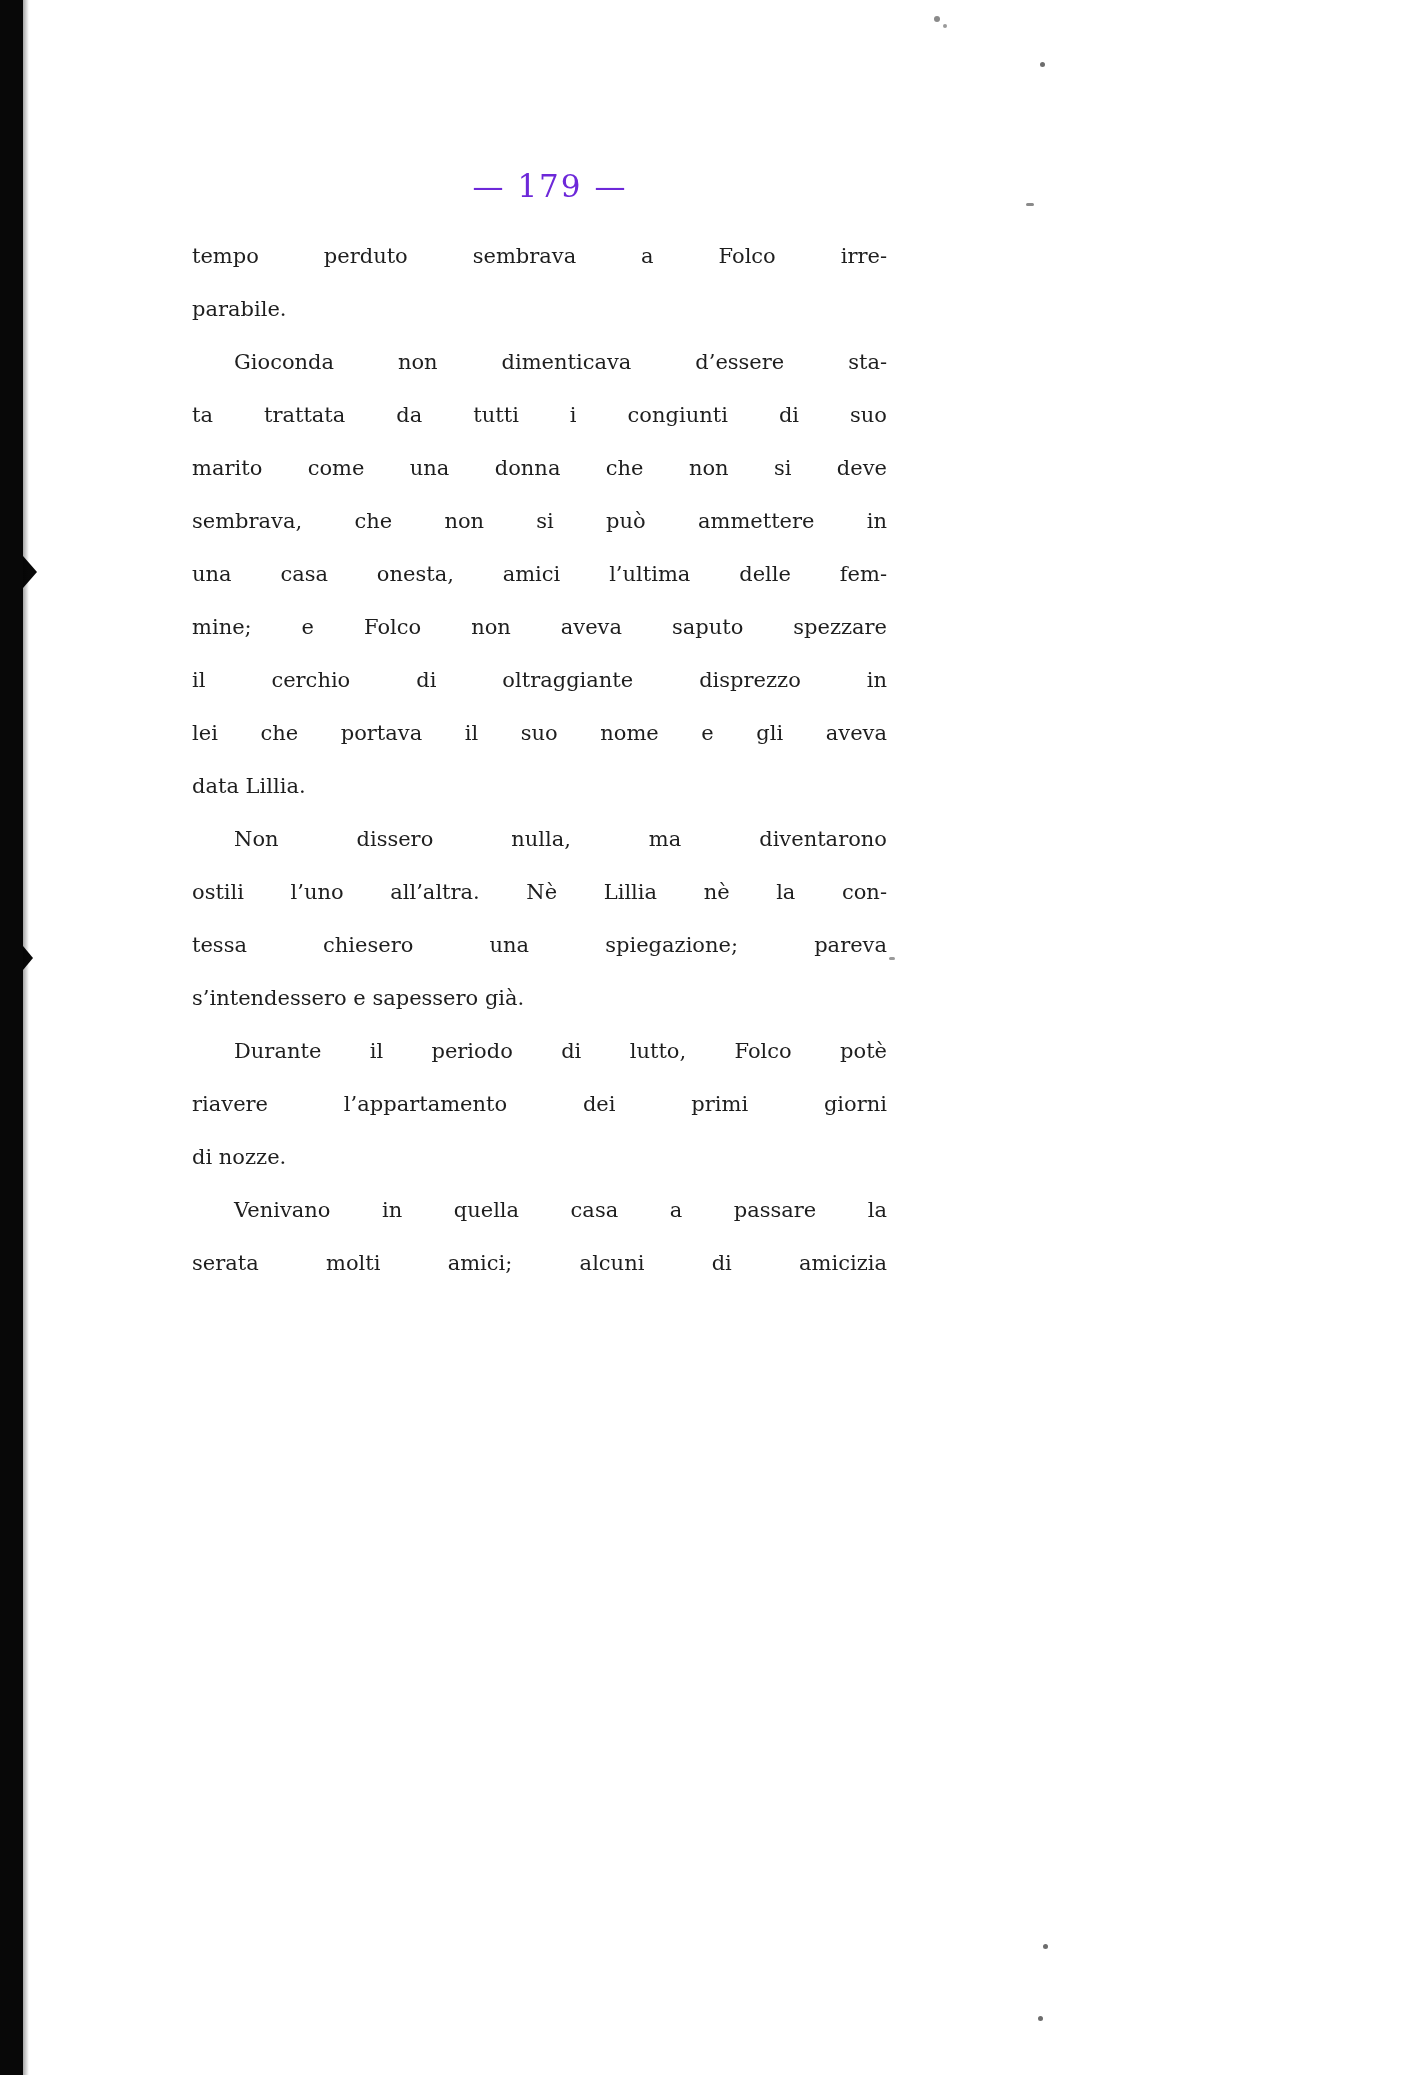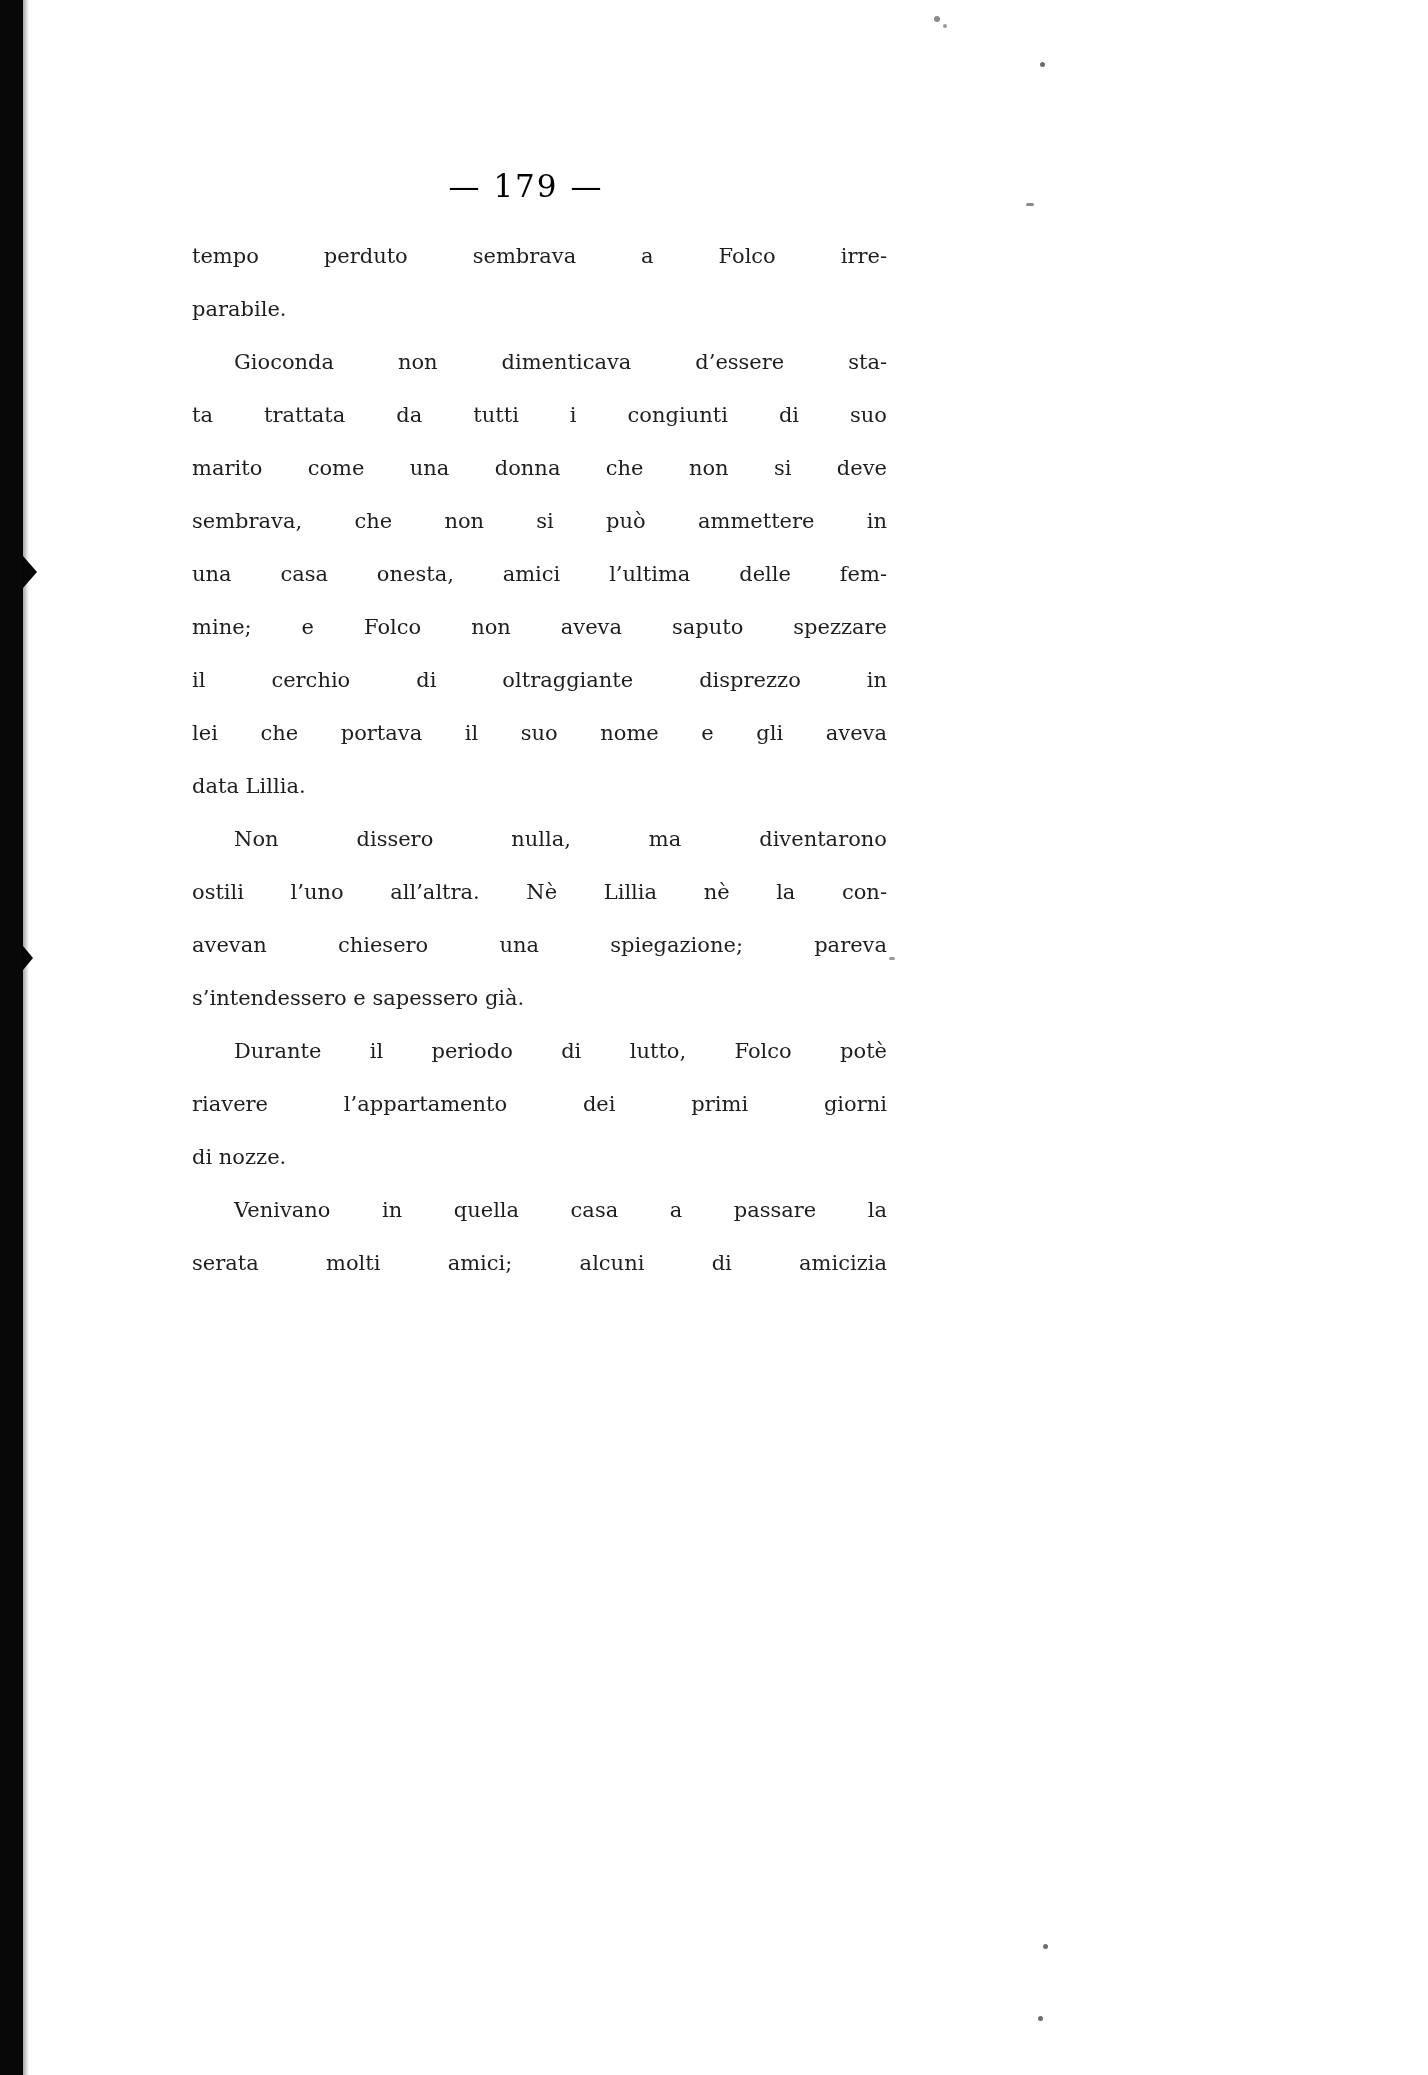--- a/index.html
+++ b/index.html
@@ -49,26 +49,26 @@
     position: absolute;
     left: 23px;
     top: 0;
     width: 6px;
     height: 2075px;
     background: linear-gradient(to right, rgba(0,0,0,0.35), rgba(0,0,0,0));
   }
   .page-number {
     position: absolute;
     top: 168px;
-    left: 176px;
+    left: 200px;
     width: 700px;
     text-align: center;
     font-size: 31px;
     letter-spacing: 2px;
-    color: #000000;
+    color: #6d28d9;
   }
   .content {
     position: absolute;
     top: 230px;
     left: 192px;
     width: 695px;
     font-size: 21px;
     line-height: 53px;
     color: #1e1e1e;
   }
@@ -124,21 +124,21 @@
         <div class="line">sembrava, che non si può ammettere in</div>
         <div class="line">una casa onesta, amici l’ultima delle fem-</div>
         <div class="line">mine; e Folco non aveva saputo spezzare</div>
         <div class="line">il cerchio di oltraggiante disprezzo in</div>
         <div class="line">lei che portava il suo nome e gli aveva</div>
         <div class="line no-justify">data Lillia.</div>
       </div>
       <div class="paragraph">
         <div class="line indent">Non dissero nulla, ma diventarono</div>
         <div class="line">ostili l’uno all’altra. Nè Lillia nè la con-</div>
-        <div class="line">avevan chiesero una spiegazione; pareva</div>
+        <div class="line">tessa chiesero una spiegazione; pareva</div>
         <div class="line no-justify">s’intendessero e sapessero già.</div>
       </div>
       <div class="paragraph">
         <div class="line indent">Durante il periodo di lutto, Folco potè</div>
         <div class="line">riavere l’appartamento dei primi giorni</div>
         <div class="line no-justify">di nozze.</div>
       </div>
       <div class="paragraph">
         <div class="line indent">Venivano in quella casa a passare la</div>
         <div class="line">serata molti amici; alcuni di amicizia</div>

